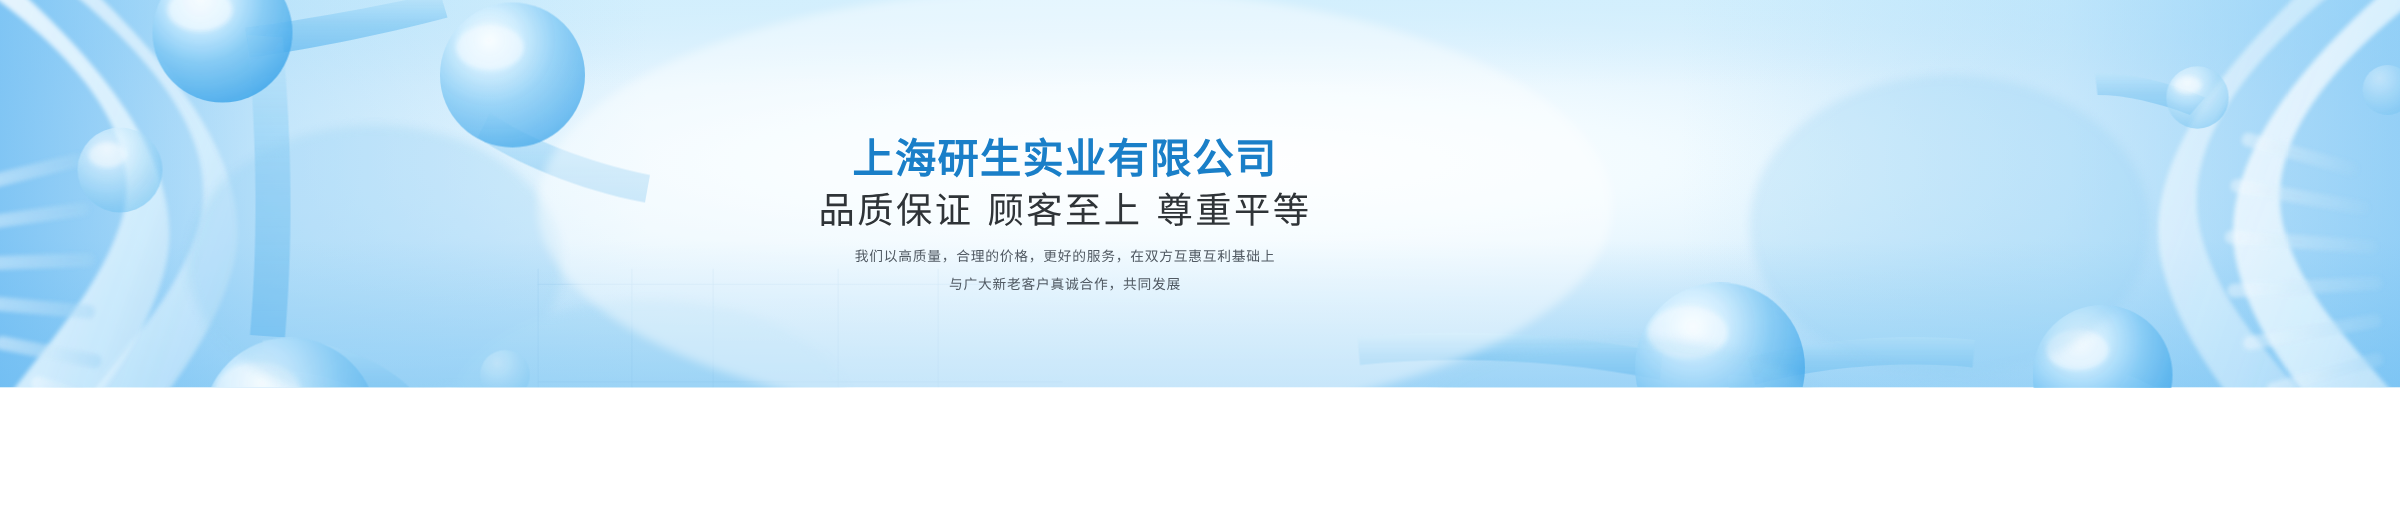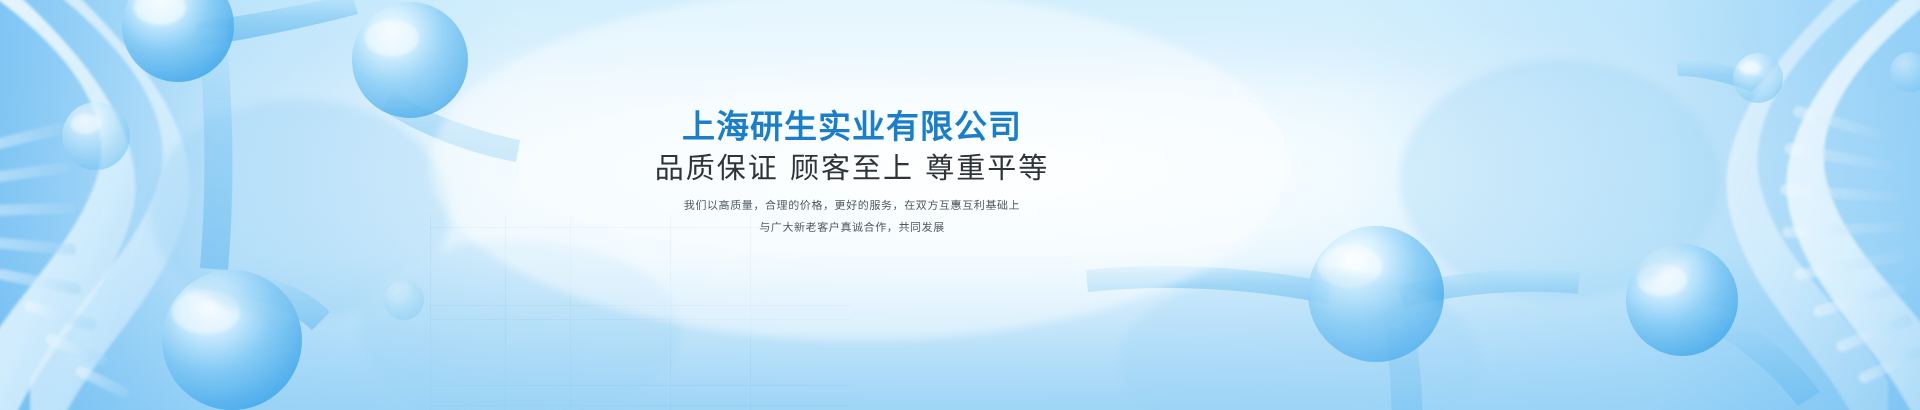--- a/index.html
+++ b/index.html
@@ -2,21 +2,21 @@
 <html lang="zh-CN"><head>
 <meta charset="utf-8">
 <title>Banner</title>
 <style>
   html,body{margin:0;padding:0;background:#fff;}
   body{font-family:"Liberation Sans","DejaVu Sans",sans-serif;}
 
   .banner{
     position:relative;
     width:1920px;
-    height:410px;
+    height:310px;
     overflow:hidden;
     background:#bfe3fb;
     isolation:isolate;
   }
 
   
   .bg-base{
     position:absolute; inset:0;
     background:
       radial-gradient(120% 110% at 50% 42%, #ffffff 0%, #f2fbff 16%, #ddf1fd 34%, #c6e7fb 55%, #a9d9f7 75%, #8fcbf2 100%);

